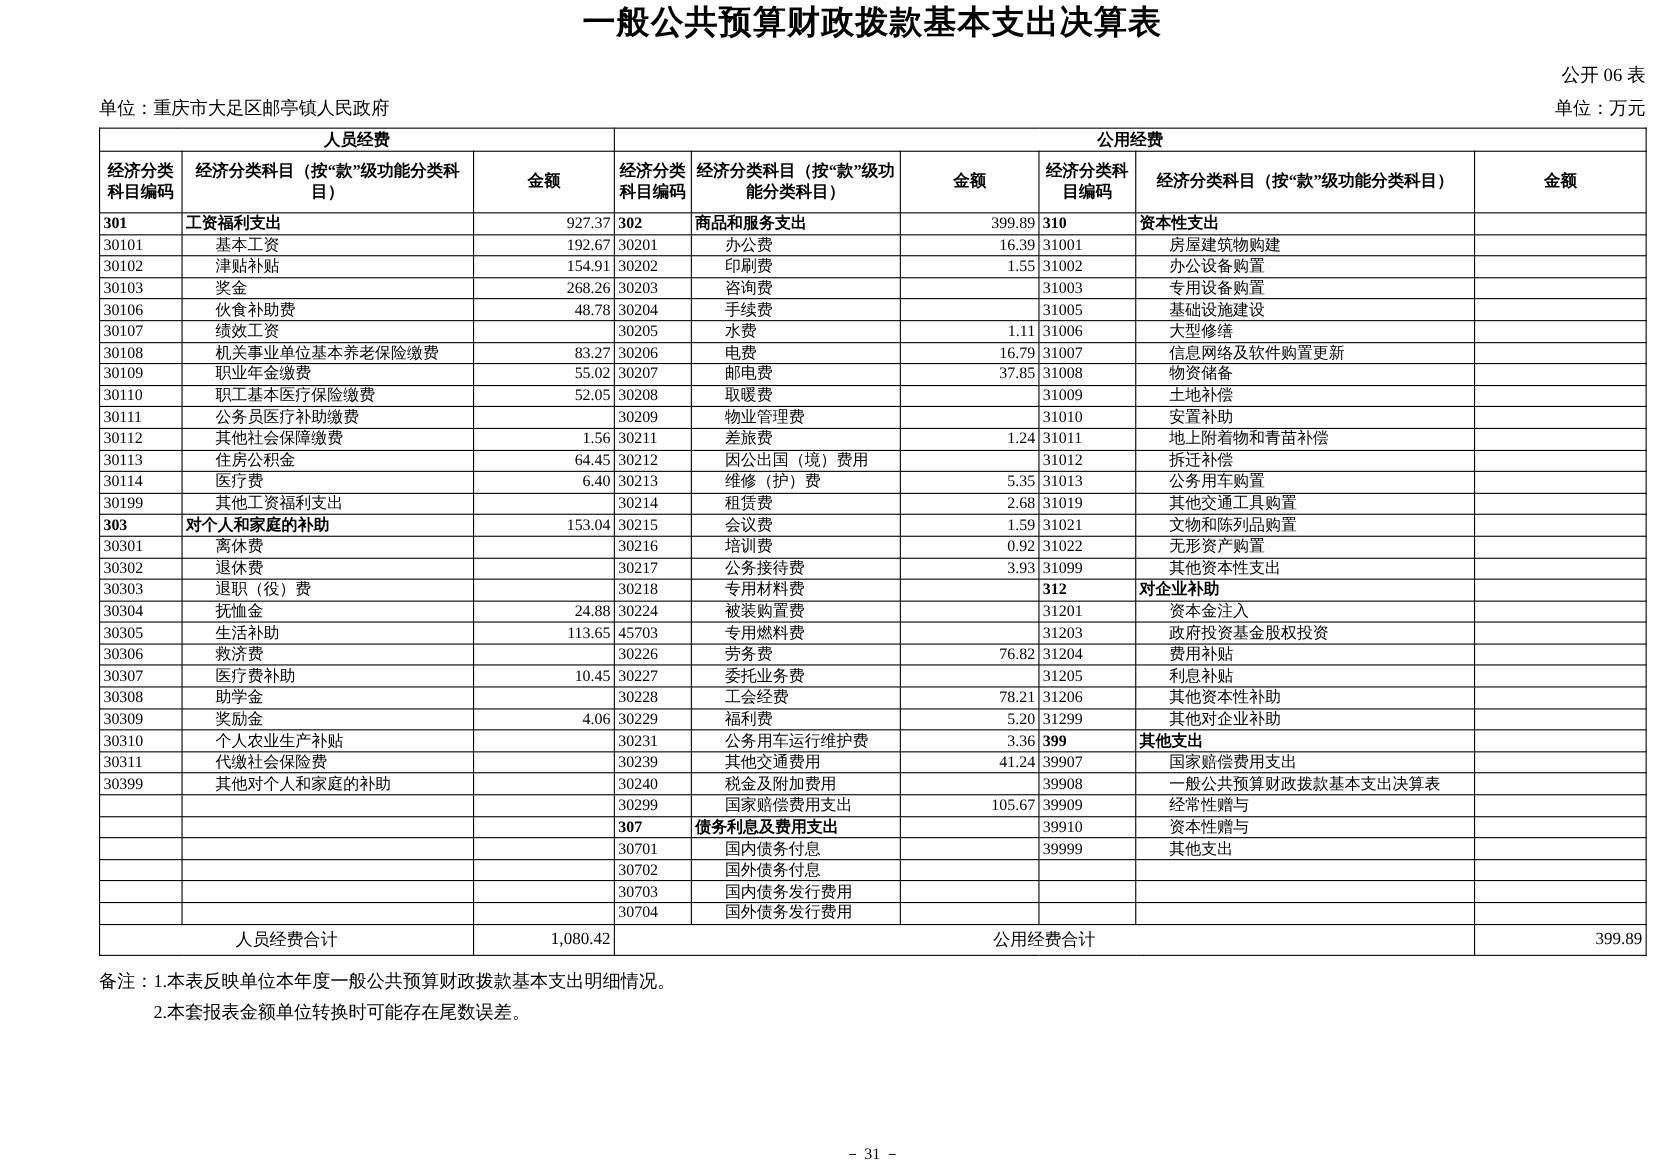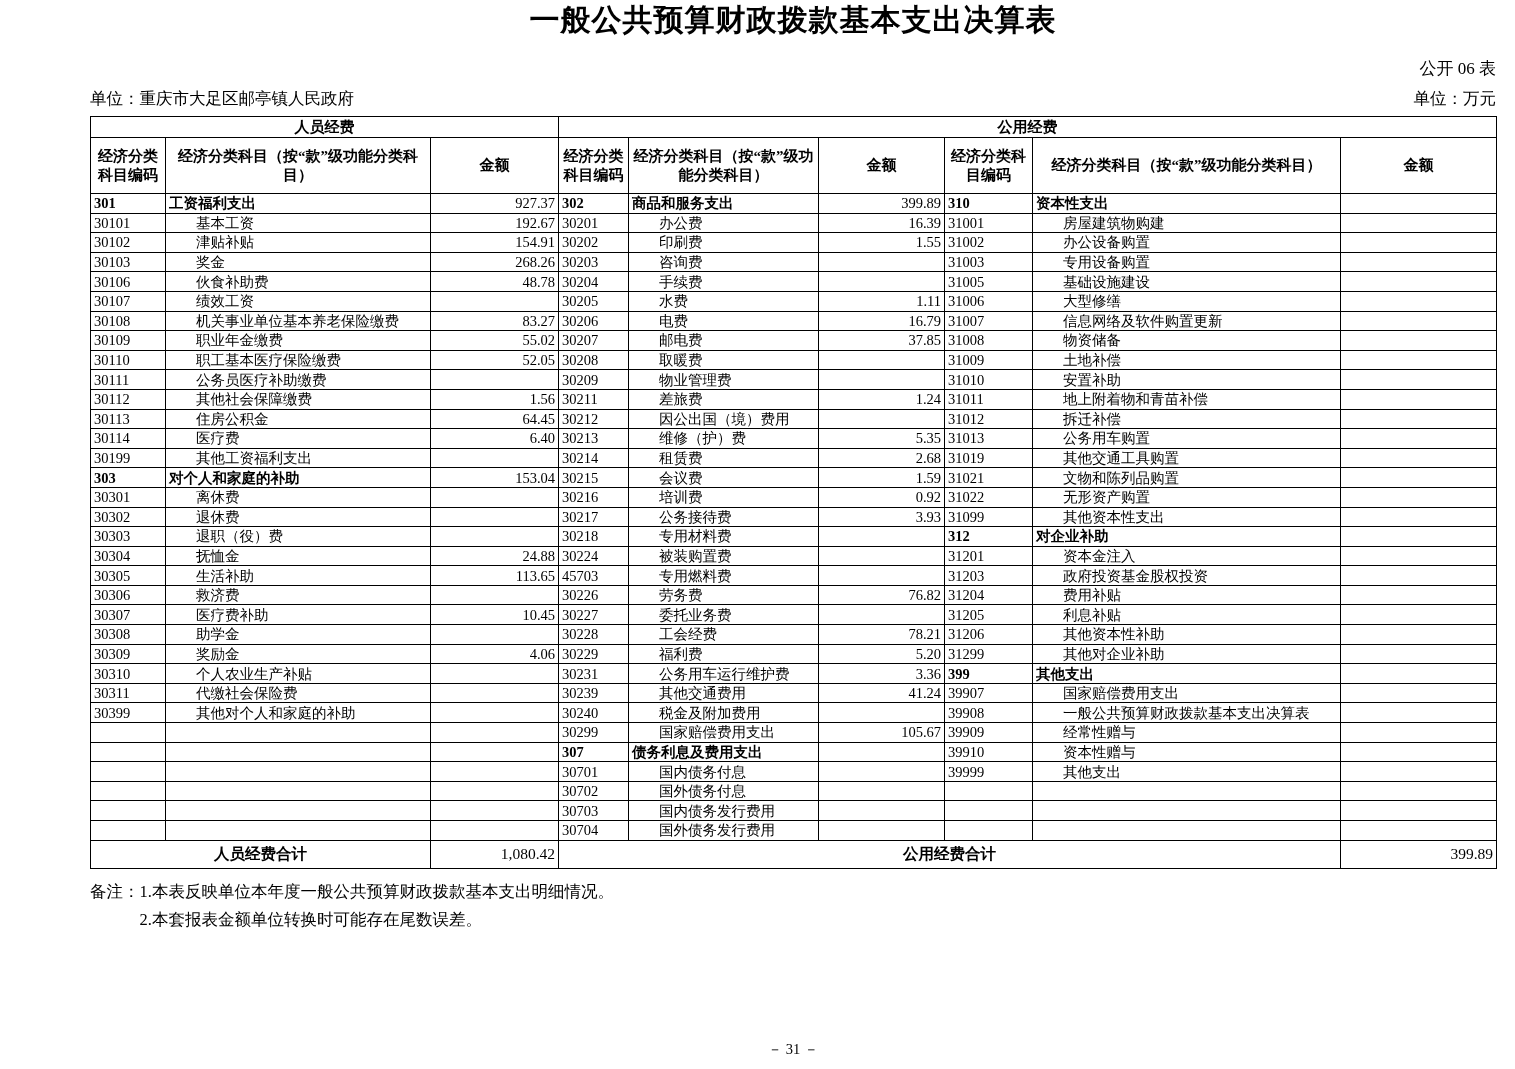--- a/index.html
+++ b/index.html
@@ -40,21 +40,21 @@
   tbody td {
     height: 19.6px; font-size: 14.5px; line-height: 18px;
     white-space: nowrap; vertical-align: middle;
   }
   td.cell-code { text-align: left; }
   td.cell-subject { text-align: left; }
   td.cell-subject.sub { padding-left: 30px; }
   td.cell-amount { text-align: right; }
   .bold { font-weight: bold; }
   tr.totals-row td { height: 28px; font-size: 15.5px; }
-  .total-label { font-weight: bold; text-align: center; }
+  .total-label { font-weight: normal; text-align: center; }
   .total-amount { text-align: right; }
   .notes {
     display: flex; margin-top: 9px; font-size: 16.5px; line-height: 28px;
   }
   .notes-label { white-space: nowrap; }
   .note-item { display: block; }
   .page-number {
     position: absolute; bottom: 10px; left: 90px; width: 1406px;
     text-align: center; font-size: 14.5px;
   }

